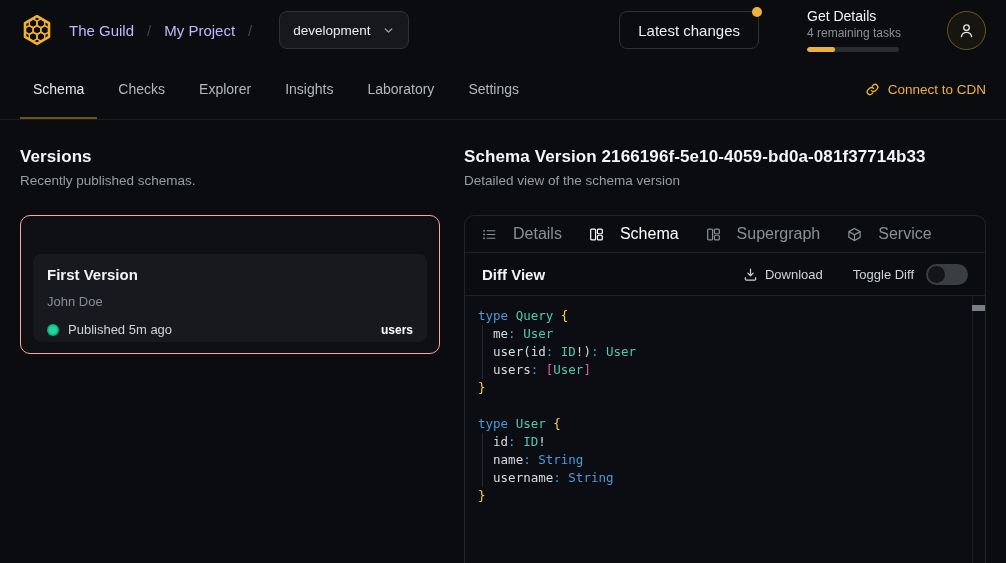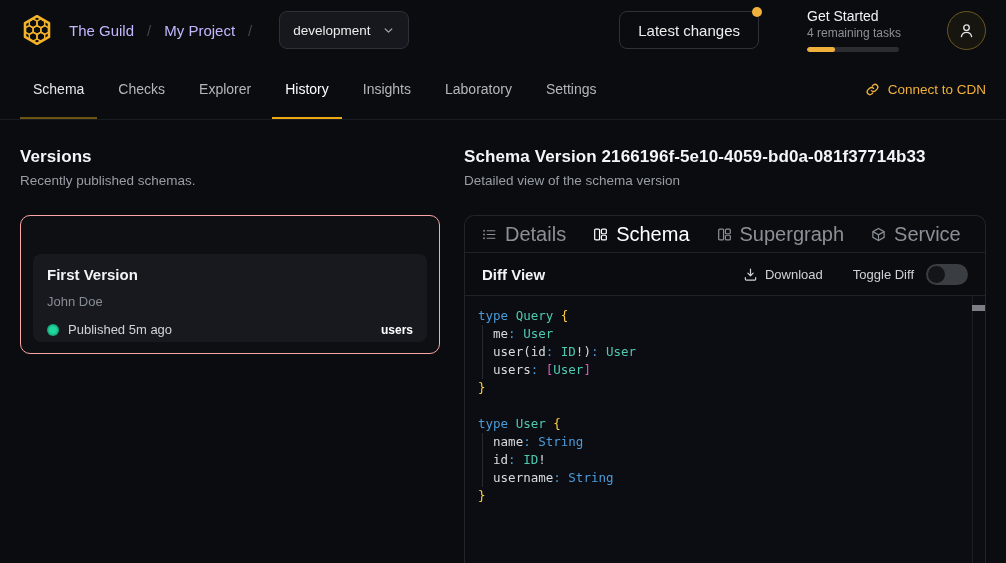--- a/index.html
+++ b/index.html
@@ -77,21 +77,21 @@
   }
   .v-status { font-size:13px; color:#cfd3d7; }
   .v-service { margin-left:auto; font-size:12px; font-weight:700; color:#ffffff; }
 
   
   .detail-box {
     margin-top:27px; height:380px; border:1px solid #212429; border-bottom:none;
     border-radius:10px 10px 0 0; overflow:hidden; display:flex; flex-direction:column;
   }
   .detail-tabs { height:37px; flex:0 0 37px; display:flex; align-items:center; gap:27px; padding:0 17px; border-bottom:1px solid #1f2227; }
-  .d-tab { display:flex; align-items:center; gap:8px; font-size:20px; color:#8b9096; cursor:pointer; }
+  .d-tab { display:flex; align-items:center; gap:16px; font-size:16px; color:#8b9096; cursor:pointer; }
   .d-tab.active { color:#ffffff; }
   .diff-row { height:43px; flex:0 0 43px; display:flex; align-items:center; padding:0 17px; border-bottom:1px solid #1f2227; }
   .diff-title { font-size:15px; font-weight:700; color:#f2f3f5; }
   .diff-actions { margin-left:auto; display:flex; align-items:center; }
   .dl-btn { display:flex; align-items:center; gap:7px; color:#ced2d6; font-size:13px; cursor:pointer; }
   .toggle-label { margin-left:30px; font-size:13px; color:#ced2d6; }
   .switch { margin-left:12px; width:42px; height:21px; border-radius:11px; background:#3a3d42; position:relative; cursor:pointer; }
   .switch .knob { position:absolute; left:2px; top:2px; width:17px; height:17px; border-radius:50%; background:#141519; }
 
   
@@ -171,40 +171,39 @@
           <use href="#i-chev"></use>
         </svg>
     </div>
   </div>
   <div class="topbar-right">
     <button class="btn-latest">
       <span>Latest changes</span>
       <span class="notif-dot"></span>
     </button>
     <div class="get-started">
-      <div class="gs-title">Get Started</div>
+      <div class="gs-title">Get Details</div>
       <div class="gs-sub">4 remaining tasks</div>
       <div class="gs-bar">
         <div class="gs-fill" style="width: 30%;"></div>
       </div>
     </div>
     <div class="avatar">
       <svg width="17" height="17" viewBox="0 0 16 16" fill="none" stroke="currentColor" stroke-width="1.3">
           <use href="#i-person"></use>
         </svg>
     </div>
   </div>
 </header>
 
 <nav class="navbar">
   <div class="nav-tabs">
     <div class="nav-tab section">Schema</div>
     <div class="nav-tab">Checks</div>
     <div class="nav-tab">Explorer</div>
-    <div class="nav-tab active">History</div>
     <div class="nav-tab">Insights</div>
     <div class="nav-tab">Laboratory</div>
     <div class="nav-tab">Settings</div>
   </div>
   <div class="cdn-link">
     <svg width="15" height="15" viewBox="0 0 16 16" fill="none" stroke="currentColor" stroke-width="1.4">
         <use href="#i-link"></use>
       </svg>
     <span>Connect to CDN</span>
   </div>
@@ -278,22 +277,22 @@
 
       <div class="code-area">
         <div id="code-lines">
             <div class="cl"><span class="tk-k">type</span><span class="tk-d"> </span><span class="tk-t">Query</span><span class="tk-d"> </span><span class="tk-y">{</span></div>
             <div class="cl g"><span class="tk-d">  me</span><span class="tk-k">:</span><span class="tk-d"> </span><span class="tk-t">User</span></div>
             <div class="cl g"><span class="tk-d">  user(id</span><span class="tk-k">:</span><span class="tk-d"> </span><span class="tk-t">ID</span><span class="tk-d">!)</span><span class="tk-k">:</span><span class="tk-d"> </span><span class="tk-t">User</span></div>
             <div class="cl g"><span class="tk-d">  users</span><span class="tk-k">:</span><span class="tk-d"> </span><span class="tk-m">[</span><span class="tk-t">User</span><span class="tk-m">]</span></div>
             <div class="cl"><span class="tk-y">}</span></div>
             <div class="cl"></div>
             <div class="cl"><span class="tk-k">type</span><span class="tk-d"> </span><span class="tk-t">User</span><span class="tk-d"> </span><span class="tk-y">{</span></div>
+            <div class="cl g"><span class="tk-d">  id</span><span class="tk-k">:</span><span class="tk-d"> </span><span class="tk-t">ID</span><span class="tk-d">!</span></div>
             <div class="cl g"><span class="tk-d">  name</span><span class="tk-k">:</span><span class="tk-d"> </span><span class="tk-k">String</span></div>
-            <div class="cl g"><span class="tk-d">  id</span><span class="tk-k">:</span><span class="tk-d"> </span><span class="tk-t">ID</span><span class="tk-d">!</span></div>
             <div class="cl g"><span class="tk-d">  username</span><span class="tk-k">:</span><span class="tk-d"> </span><span class="tk-k">String</span></div>
             <div class="cl"><span class="tk-y">}</span></div>
           </div>
         <div class="sb-track">
           <div class="sb-thumb"></div>
         </div>
       </div>
     </div>
   </section>
 </main>

